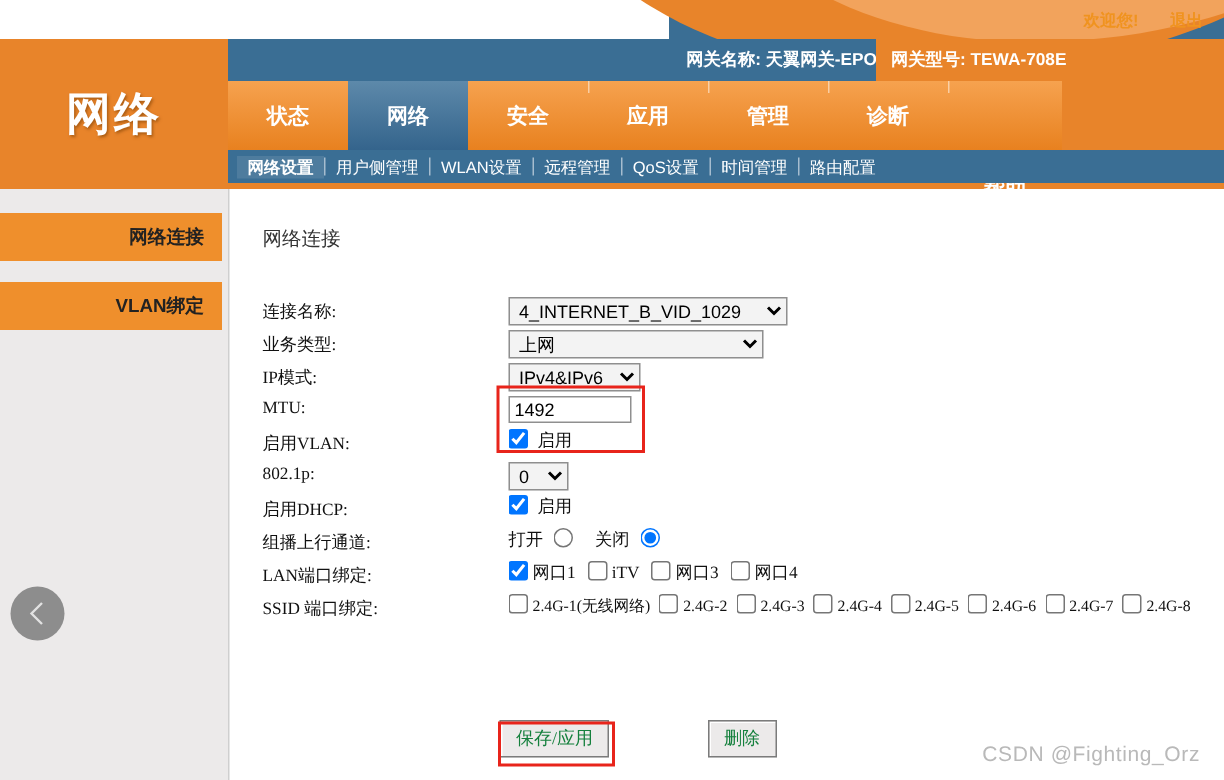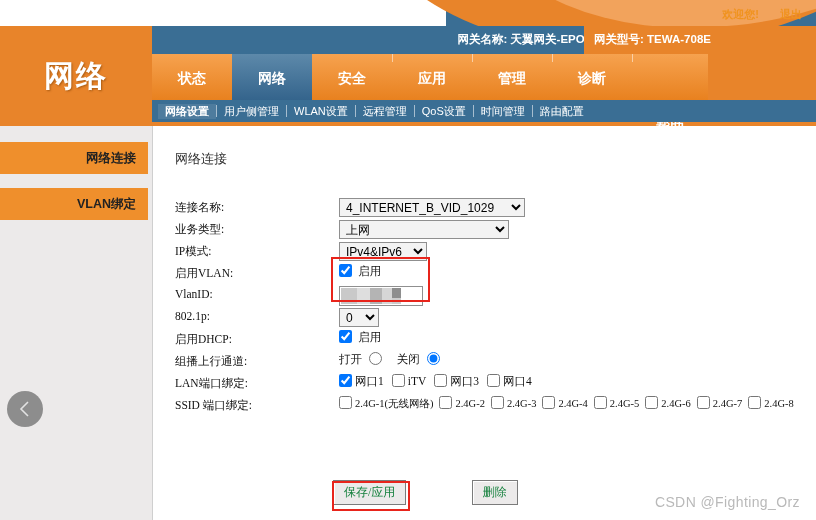--- a/index.html
+++ b/index.html
@@ -174,42 +174,35 @@
     </div>
 
 
     <div class="row">
       <div class="lbl">IP模式:</div>
       <div class="ctl">
         <select id="sel-ipmode" style="width:88px"><option>IPv4&amp;IPv6</option></select>
       </div>
     </div>
 
+    <div class="row">
+      <div class="lbl">MTU:</div>
+      <div class="ctl">
+        <input type="text" style="width: 82px;" value="1492">
+      </div>
+    </div>
 
     <div class="row">
       <div class="lbl">启用VLAN:</div>
       <div class="ctl">
         <input type="checkbox" class="cb" checked="" style="">
         <span class="inline">启用</span>
       </div>
     </div>
 
-    <div class="row">
-      <div class="lbl">VlanID:</div>
-      <div class="ctl">
-        <div class="blurfield">
-          <i style="left:1px;top:1px;width:16px;height:16px;background:#c9c9c9"></i>
-          <i style="left:17px;top:1px;width:13px;height:16px;background:#dedede"></i>
-          <i style="left:30px;top:1px;width:12px;height:16px;background:#b4b4b4"></i>
-          <i style="left:42px;top:1px;width:10px;height:16px;background:#d6d6d6"></i>
-          <i style="left:52px;top:1px;width:9px;height:10px;background:#8e8e8e"></i>
-          <i style="left:52px;top:11px;width:9px;height:6px;background:#cccccc"></i>
-        </div>
-      </div>
-    </div>
 
     <div class="row">
       <div class="lbl">802.1p:</div>
       <div class="ctl">
         <select id="sel-dot1p" style="width:40px"><option>0</option></select>
       </div>
     </div>
 
     <div class="row">
       <div class="lbl">启用DHCP:</div>

